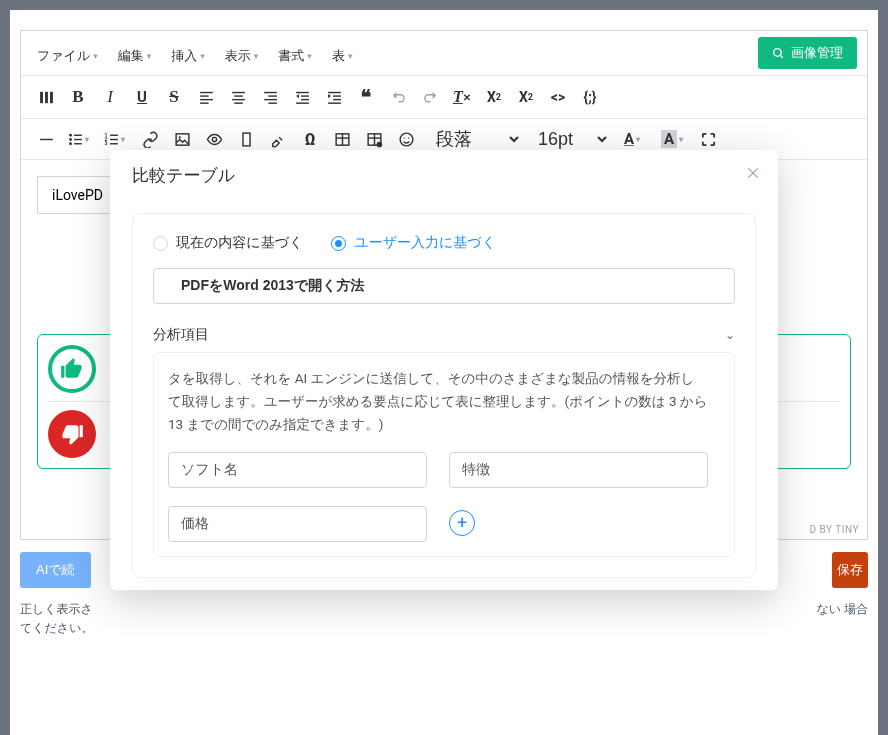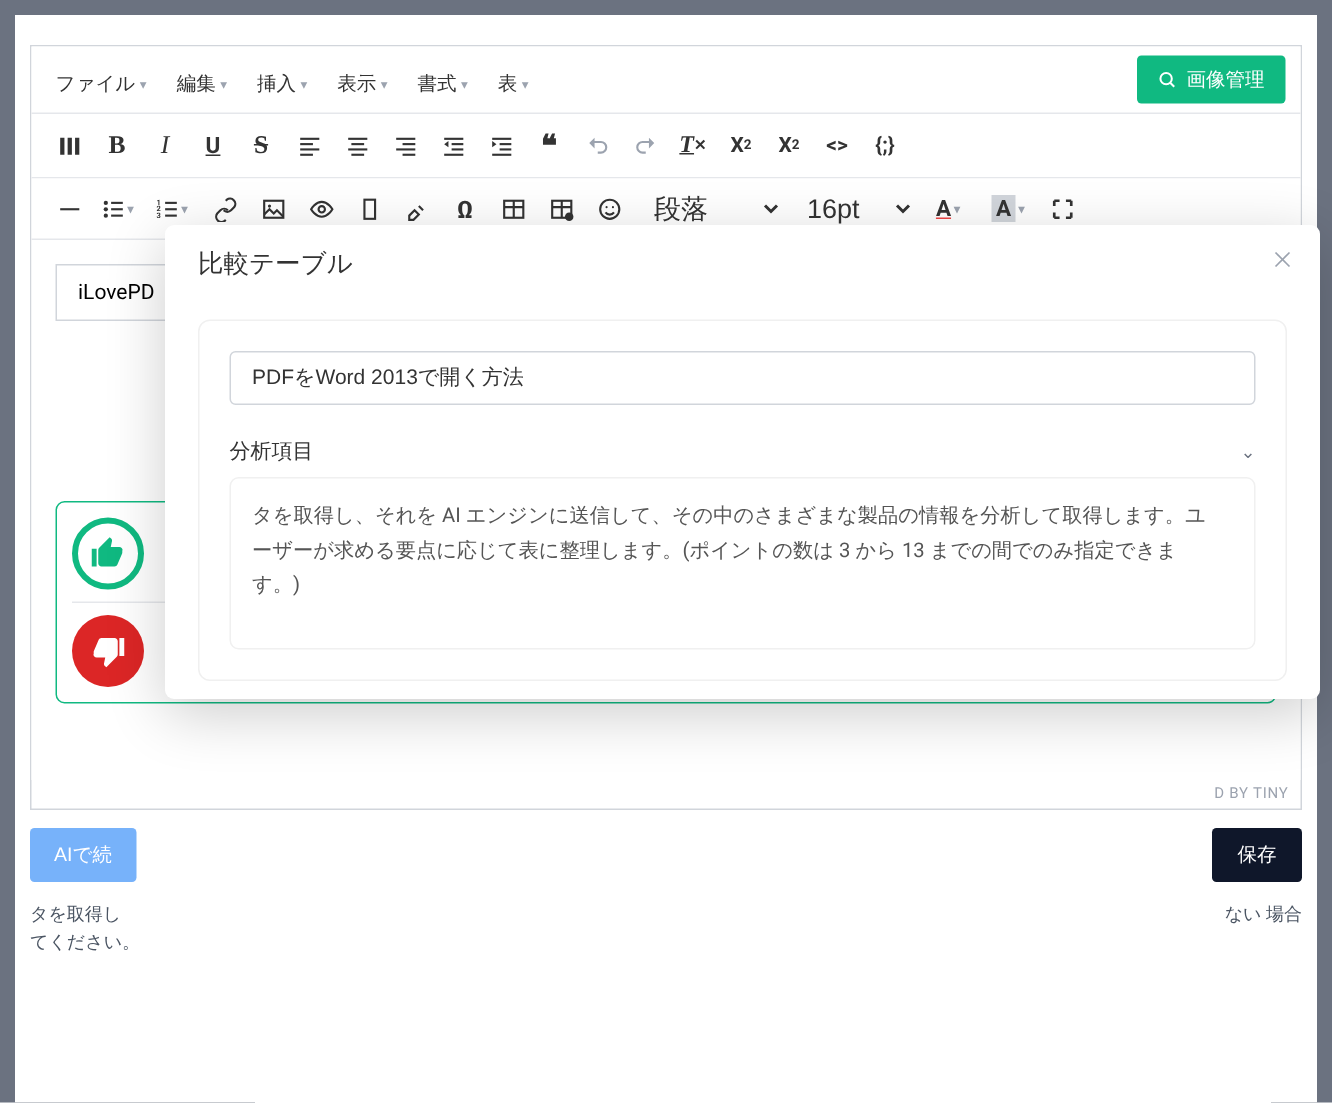--- a/index.html
+++ b/index.html
@@ -18,37 +18,37 @@
 .content-area { padding: 16px; min-height: 360px; background: #fff; }
 .table-cell-box { border: 1px solid #d1d5db; padding: 10px 14px; font-size: 14px; display: inline-block; }
 .feedback-bar { border: 1px solid #10b981; border-radius: 6px; padding: 10px; margin-top: 120px; display: flex; flex-direction: column; gap: 6px; }
 .thumb-circle { width: 48px; height: 48px; border-radius: 50%; display: flex; align-items: center; justify-content: center; }
 .thumb-up { border: 4px solid #10b981; }
 .thumb-down { background: #dc2626; }
 .thumb-sep { height: 1px; background: #e5e7eb; margin: 2px 0; }
 .powered { text-align: right; font-size: 10px; color: #9ca3af; padding: 4px 8px; letter-spacing: 0.5px; }
 .bottom-actions { display: flex; justify-content: space-between; margin-top: 12px; }
 .ai-btn { background: #60a5fa; opacity: 0.85; color: #fff; border: none; padding: 9px 16px; font-size: 13px; border-radius: 3px; cursor: pointer; }
-.save-btn { background: #0f172a; color: #fff; border: none; padding: 9px 17px; font-size: 13px; border-radius: 3px; cursor: pointer; }
+.save-btn { background: #c2410c; color: #fff; border: none; padding: 9px 5px; font-size: 13px; border-radius: 3px; cursor: pointer; }
 .below-text { font-size: 12px; color: #4b5563; margin-top: 12px; line-height: 1.6; }
 
 
-.modal { position: absolute; top: 150px; left: 110px; width: 770px; background: #fff; border-radius: 6px; box-shadow: 0 10px 40px rgba(0,0,0,0.2); z-index: 100; }
+.modal { position: absolute; top: 150px; left: 110px; width: 668px; background: #fff; border-radius: 6px; box-shadow: 0 10px 40px rgba(0,0,0,0.2); z-index: 100; }
 .modal-header { padding: 14px 22px; font-size: 17px; color: #333; position: relative; }
 .modal-close { position: absolute; right: 18px; top: 14px; color: #9ca3af; font-size: 18px; cursor: pointer; background: none; border: none; }
 .modal-body { padding: 12px 22px; }
 .modal-card { border: 1px solid #f0f0f0; border-radius: 8px; padding: 20px; }
 .radio-row { display: flex; gap: 28px; margin-bottom: 16px; align-items: center; }
 .radio-opt { display: flex; align-items: center; gap: 8px; font-size: 14px; cursor: pointer; }
 .radio-opt.inactive { color: #333; }
 .radio-opt.active { color: #1890ff; }
 .radio-circle { width: 15px; height: 15px; border-radius: 50%; border: 1px solid #d1d5db; display: inline-flex; align-items: center; justify-content: center; }
 .radio-opt.active .radio-circle { border-color: #1890ff; }
 .radio-dot { width: 7px; height: 7px; border-radius: 50%; background: #1890ff; }
-.text-input { width: 100%; border: 1px solid #d1d5db; border-radius: 4px; padding: 9px 14px; font-size: 14px; color: #333; }
+.text-input { width: 100%; border: 1px solid #d1d5db; border-radius: 4px; padding: 9px 27px; font-size: 14px; color: #333; font-weight: bold; }
 .section-hdr { display: flex; justify-content: space-between; align-items: center; font-size: 14px; color: #333; margin-top: 22px; margin-bottom: 8px; cursor: pointer; }
 .section-hdr .chev { color: #6b7280; font-size: 12px; }
 .analysis-box { border: 1px solid #f0f0f0; border-radius: 6px; padding: 14px; position: relative; }
 .analysis-scroll { max-height: 220px; overflow-y: auto; padding-right: 12px; }
 .analysis-desc { font-size: 13.5px; color: #555; line-height: 1.7; margin-bottom: 16px; }
 .field-grid { display: grid; grid-template-columns: 1fr 1fr; gap: 18px 22px; }
 .field-input { border: 1px solid #d1d5db; border-radius: 4px; padding: 9px 12px; font-size: 14px; color: #555; }
 .add-btn { width: 26px; height: 26px; border: 1.5px solid #1890ff; border-radius: 50%; color: #1890ff; display: flex; align-items: center; justify-content: center; font-size: 18px; cursor: pointer; margin-top: 4px; }
 .modal-footer { display: flex; justify-content: flex-end; gap: 10px; padding: 14px 22px 20px; }
 .btn-default { border: 1px solid #d1d5db; background: #fff; color: #333; padding: 7px 18px; font-size: 14px; border-radius: 4px; cursor: pointer; }
@@ -298,44 +298,64 @@
     </div>
     <div class="powered">D BY TINY</div>
   </div>
 
   <div class="bottom-actions">
     <button class="ai-btn">AIで続</button>
     <button class="save-btn">保存</button>
   </div>
 
   <div class="below-text">
-    <span>タを取得し</span><span style="float:right;">ない 場合</span><br>
+    <span>正しく表示さ</span><span style="float:right;">ない 場合</span><br>
     <span>てください。</span>
   </div>
 </div>
 
 <div class="modal">
   <div class="modal-header">
     <span>比較テーブル</span>
     <button class="modal-close">
       <svg width="14" height="14" viewBox="0 0 24 24" stroke="#9ca3af" stroke-width="2" fill="none">
           <line x1="4" y1="4" x2="20" y2="20"></line>
           <line x1="20" y1="4" x2="4" y2="20"></line>
         </svg>
     </button>
   </div>
   <div class="modal-body">
     <div class="modal-card">
+      <div class="radio-row">
+        <label class="radio-opt inactive">
+          <span class="radio-circle"></span>
+          <span>現在の内容に基づく</span>
+        </label>
+        <label class="radio-opt active">
+          <span class="radio-circle">
+              <span class="radio-dot"></span>
+            </span>
+          <span>ユーザー入力に基づく</span>
+        </label>
+      </div>
       <input class="text-input" value="PDFをWord 2013で開く方法" style="">
 
       <div class="section-hdr">
         <span>分析項目</span>
         <span class="chev">⌄</span>
       </div>
 
       <div class="analysis-box">
         <div class="analysis-scroll">
           <div class="analysis-desc">タを取得し、それを AI エンジンに送信して、その中のさまざまな製品の情報を分析して取得します。ユーザーが求める要点に応じて表に整理します。(ポイントの数は 3 から 13 までの間でのみ指定できます。)</div>
+          <div class="field-grid">
+            <input class="field-input" value="ソフト名" style="">
+            <input class="field-input" value="特徴" style="">
+            <input class="field-input" value="価格" style="">
+            <div class="add-btn">
+              <span>+</span>
+            </div>
+          </div>
         </div>
       </div>
     </div>
   </div>
 </div>
 
 </body></html>

